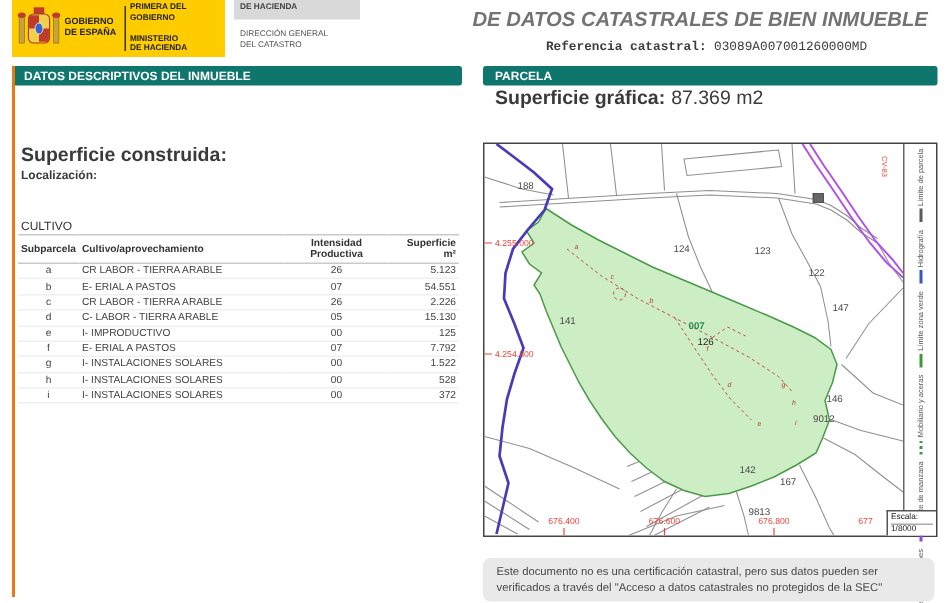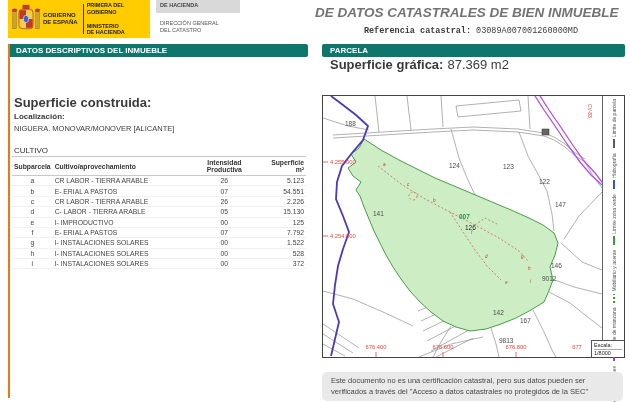--- a/index.html
+++ b/index.html
@@ -104,21 +104,20 @@
   <b>Referencia catastral:</b><span>03089A007001260000MD</span>
 </div>
 
 <div class="bar bar-left">DATOS DESCRIPTIVOS DEL INMUEBLE</div>
 <div class="bar bar-right">PARCELA</div>
 <div class="left-rule"></div>
 
 <div class="loc-block">
   <div class="flabel">Localización:</div>
   <div>
-      <div>NIGUERA. MONOVAR/MONOVER [ALICANTE]</div>
     </div>
 </div>
 
 <div class="fields fields-left">
     <div class="field"><span class="flabel">Superficie construida:</span><span class="fvalue"></span></div>
   </div>
 
 <div class="cultivo-title">CULTIVO</div>
 <table class="cultivo">
   <thead>

